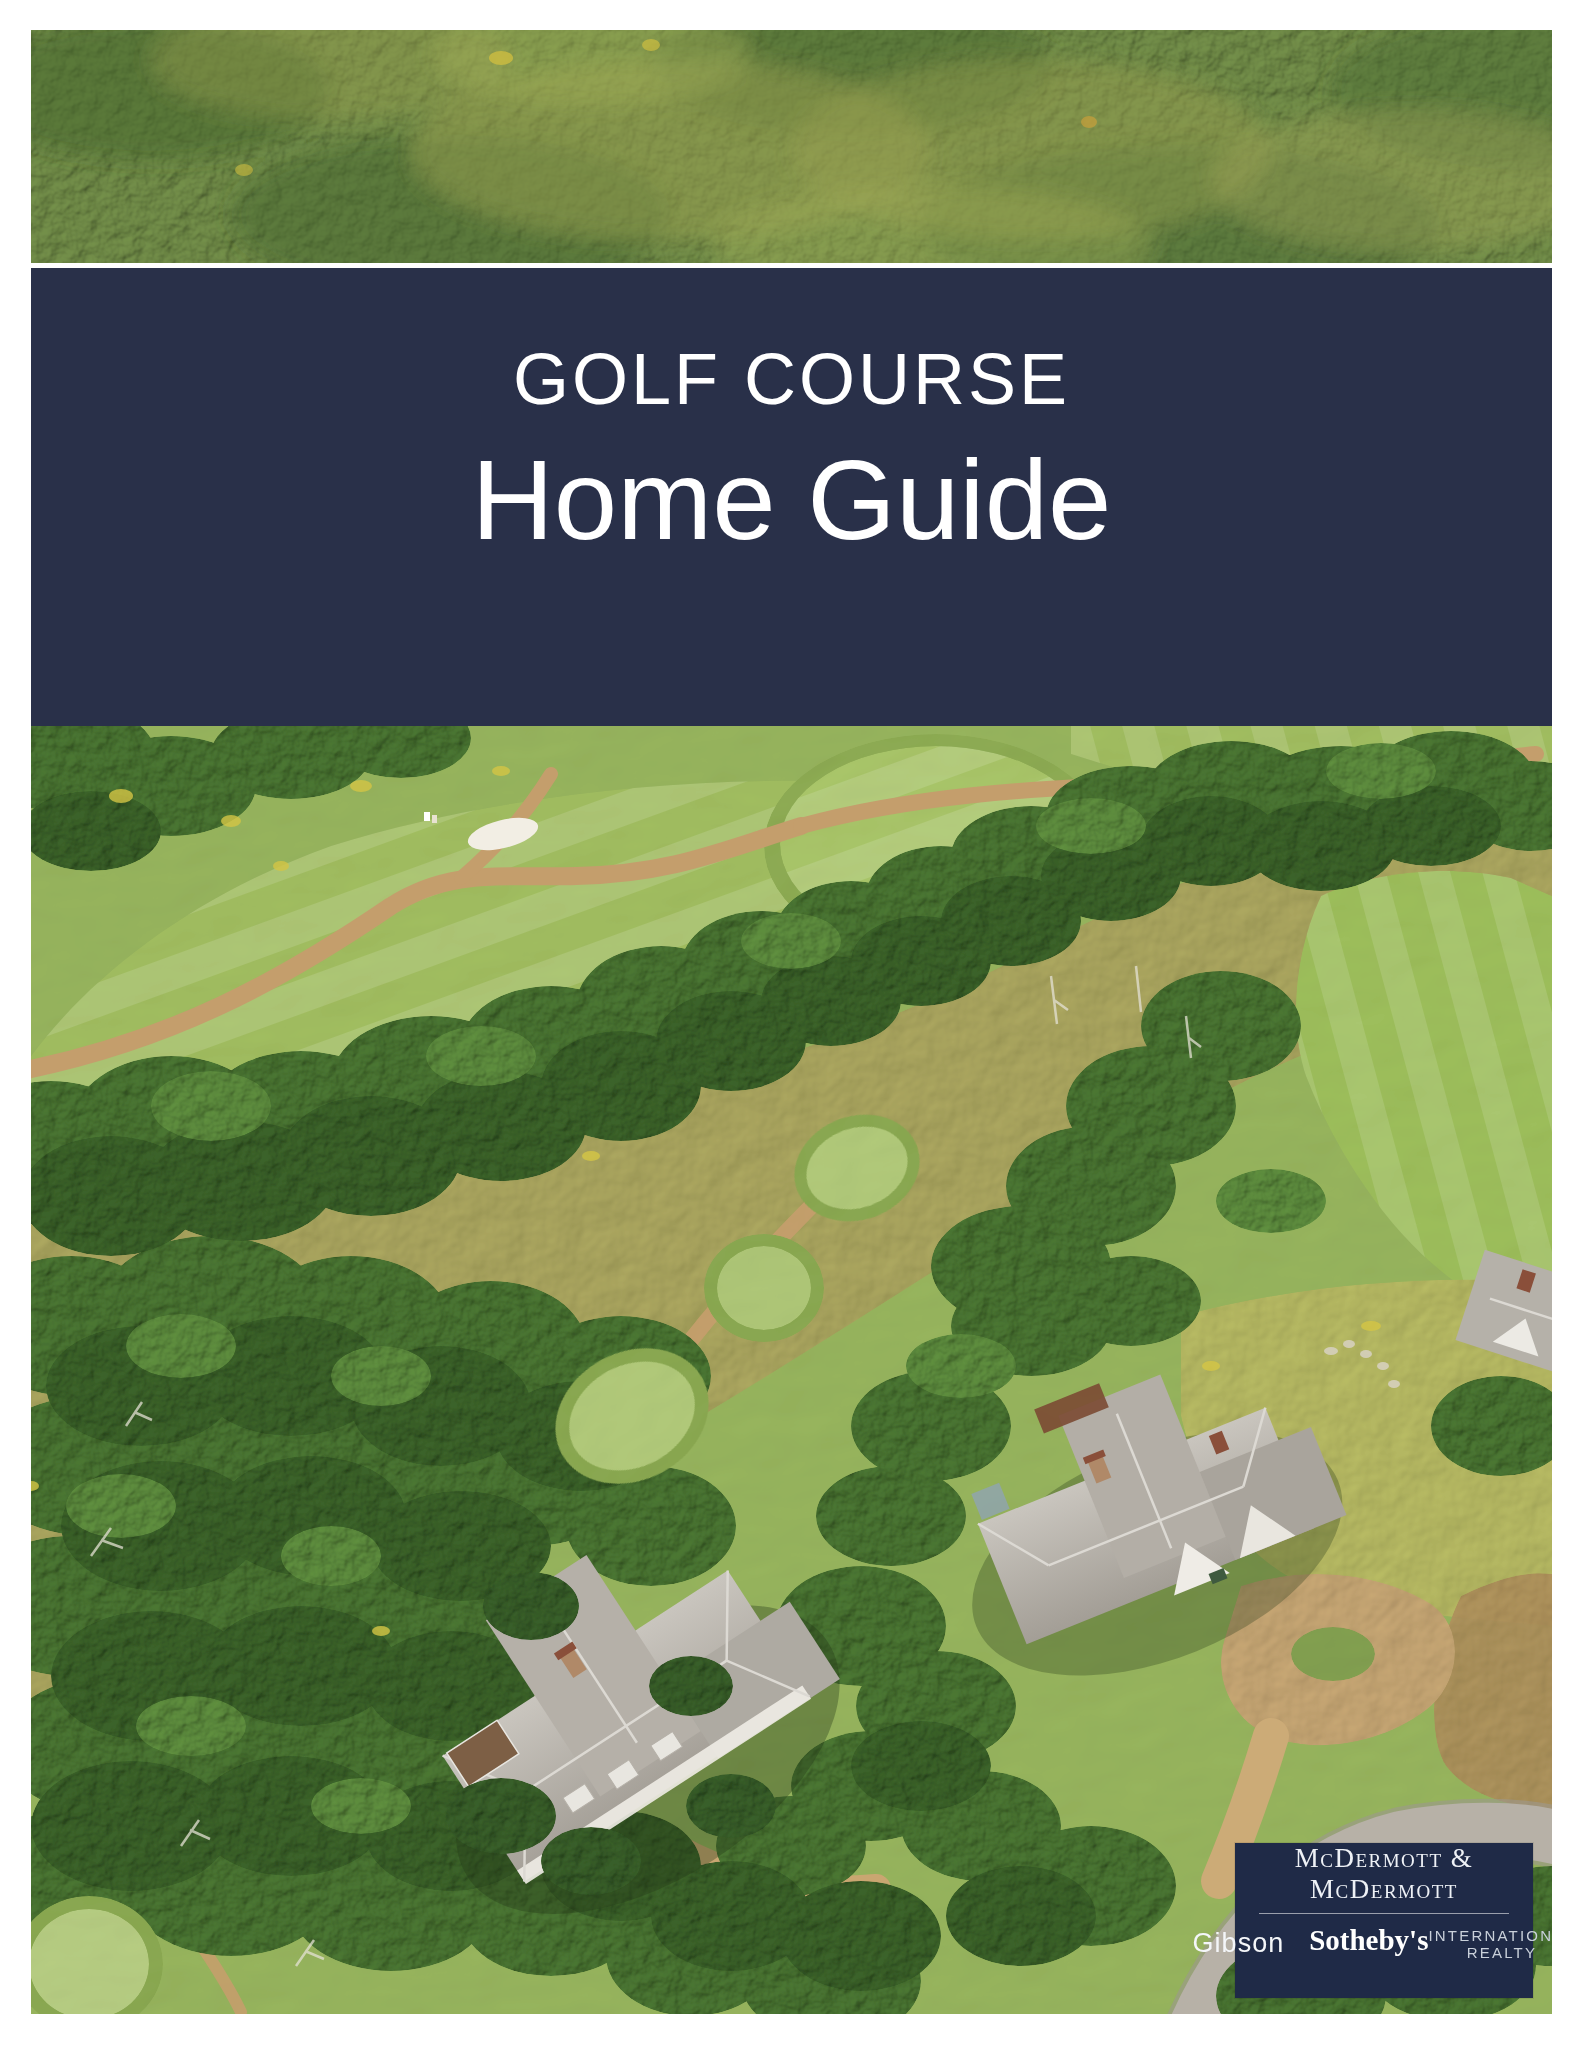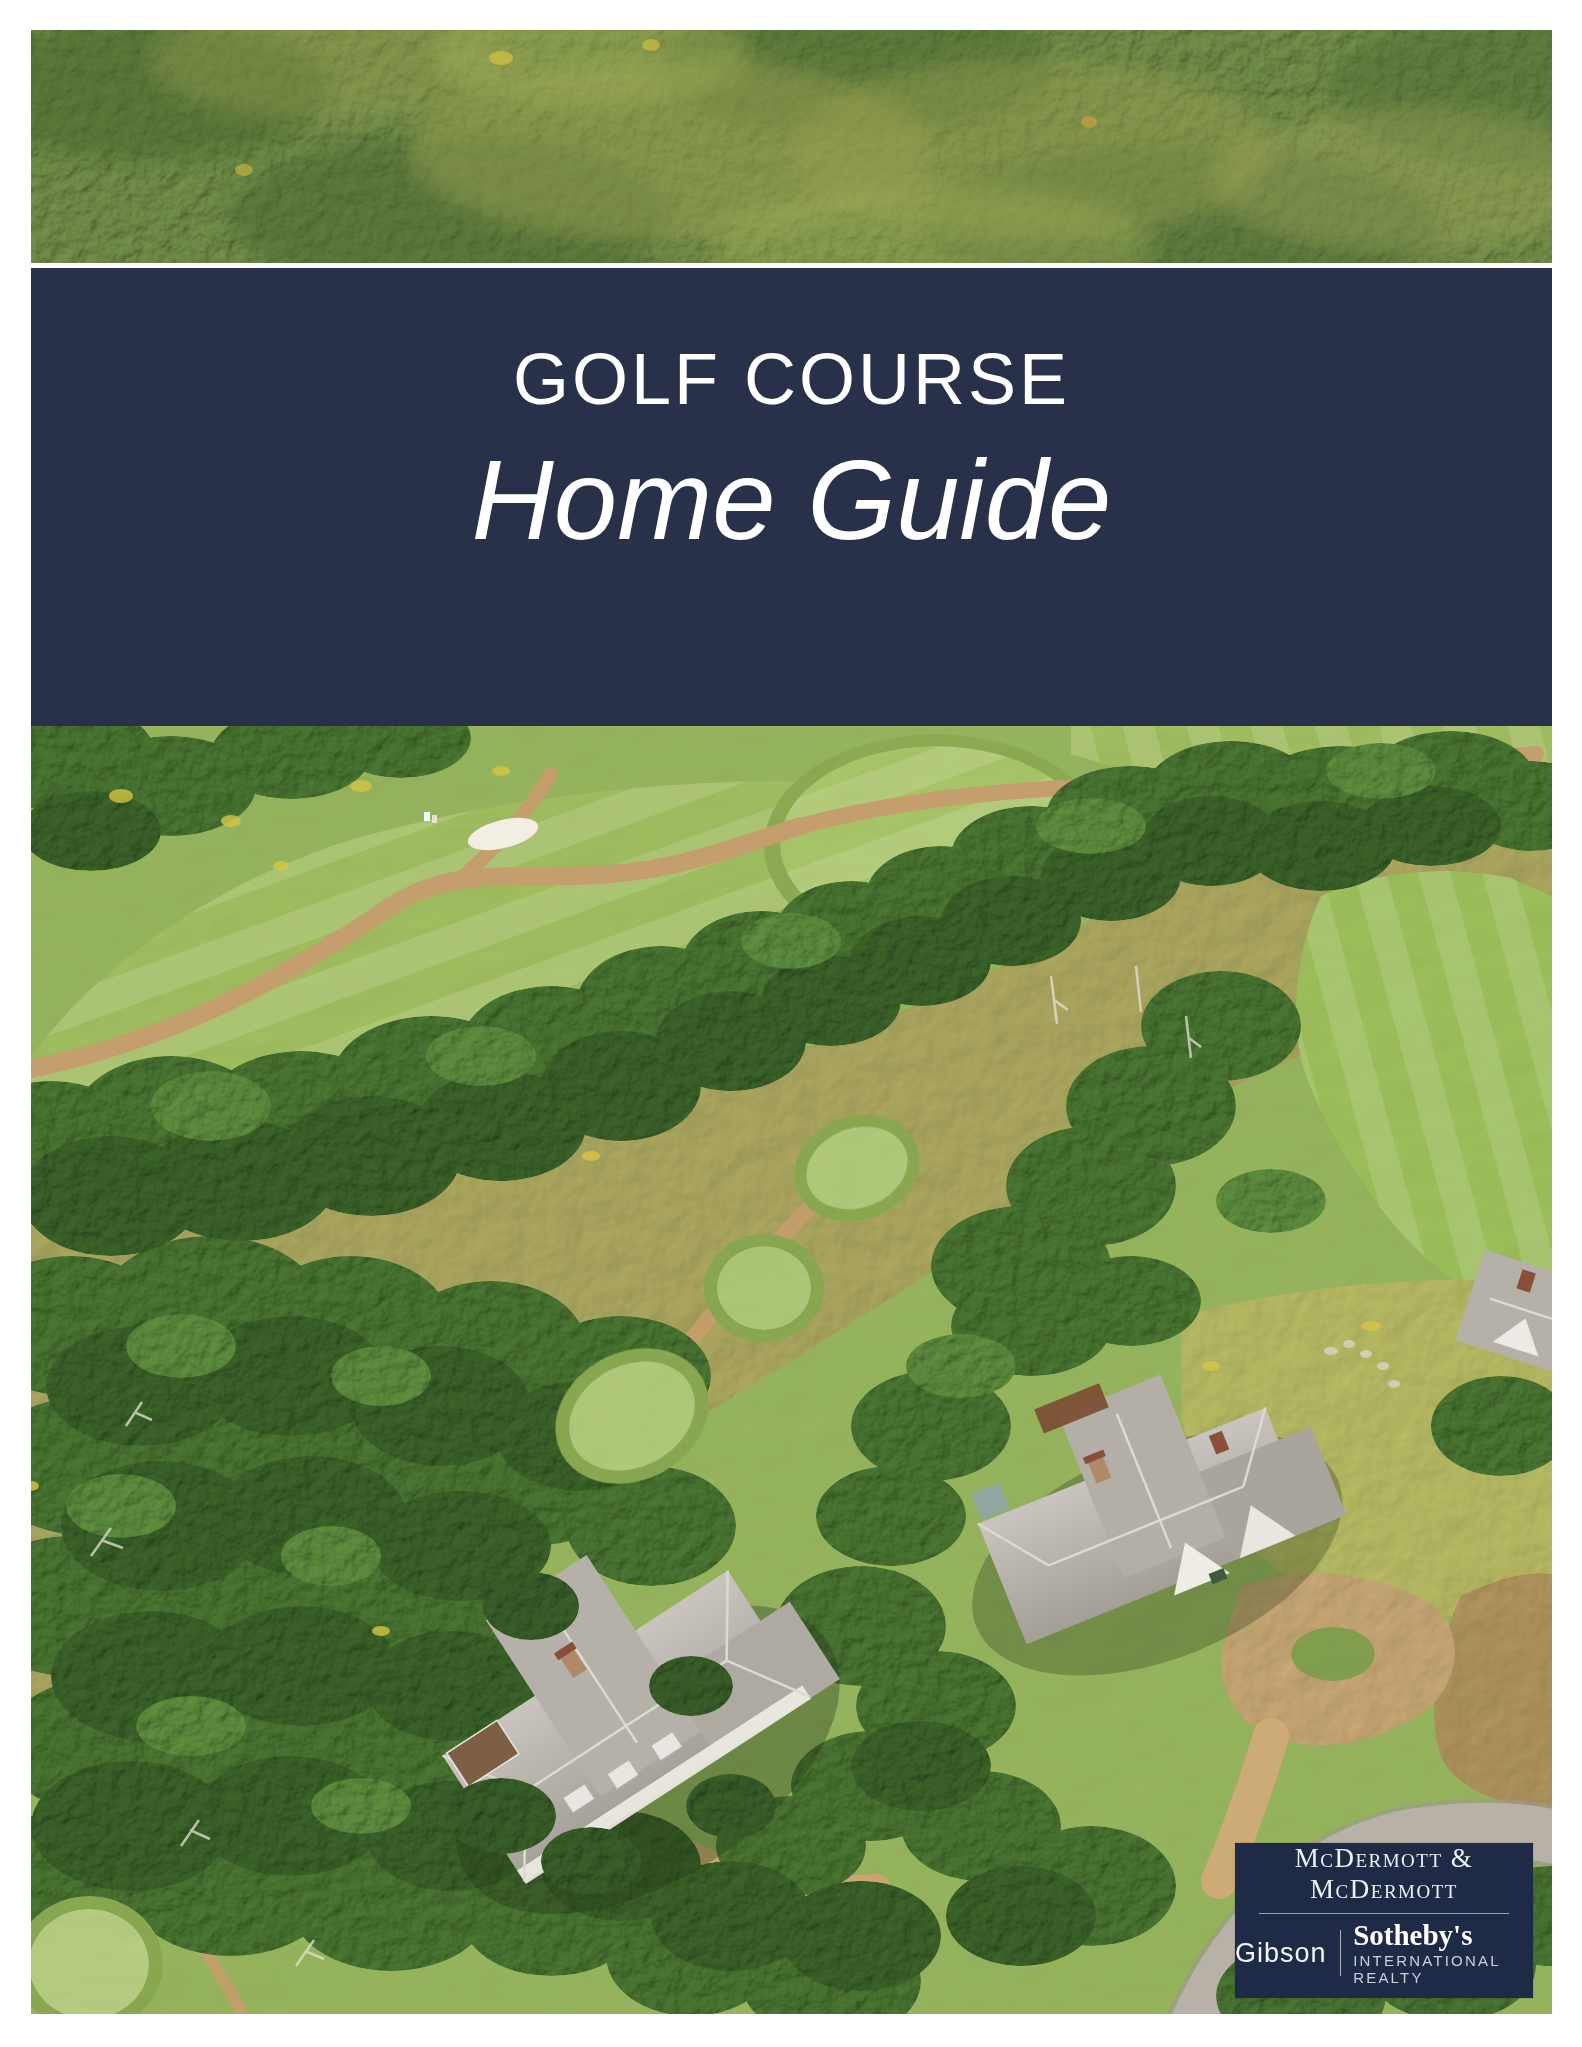--- a/index.html
+++ b/index.html
@@ -7,33 +7,33 @@
   .page{position:relative;width:1582px;height:2047px;background:#ffffff;}
 
   .photo{position:absolute;left:31px;width:1521px;overflow:hidden;background:#74904a;}
   .photo svg{display:block;width:100%;height:100%;}
   .photo-top{top:30px;height:233px;}
   .photo-main{top:726px;height:1288px;}
 
   .banner{position:absolute;left:31px;top:268px;width:1521px;height:578px;
           background:#293049;color:#ffffff;display:flex;flex-direction:column;align-items:center;}
   .kicker{margin-top:74px;font-size:72px;line-height:1.05;letter-spacing:3px;font-weight:400;}
-  .title{margin:22px 0 0 0;font-size:114px;line-height:1.05;font-weight:400;font-style:italic;}
+  .title{margin:22px 0 0 0;font-size:114px;line-height:1.05;font-weight:400;}
   .subtitle{margin-top:38px;font-size:40px;line-height:1.05;letter-spacing:0.5px;font-weight:400;}
 
   .logo-card{position:absolute;left:1204px;top:1117px;width:298px;height:155px;
              background:#1f2a47;color:#ffffff;box-sizing:border-box;text-align:center;
              box-shadow:0 0 0 1px rgba(0,0,0,0.08);}
   .logo-name{font-family:"Liberation Serif",serif;font-variant:small-caps;
              font-size:27px;line-height:31px;letter-spacing:1.5px;color:#eef1f6;}
   .logo-divider{height:1px;background:rgba(255,255,255,0.55);margin:8px 24px 6px 24px;}
   .logo-brands{display:flex;align-items:center;justify-content:center;}
   .gibson{font-size:27px;color:#f4f6f9;letter-spacing:1px;font-weight:400;}
   .vbar{display:inline-block;width:2px;height:46px;background:rgba(255,255,255,0.65);margin:0 12px 0 13px;}
-  .sothebys-block{display:inline-flex;flex-direction:column;align-items:flex-start;text-align:left;}
+  .sothebys-block{display:inline-flex;align-items:flex-start;text-align:center;}
   .sothebys{font-family:"Liberation Serif",serif;font-size:29px;font-weight:600;line-height:30px;color:#ffffff;}
   .tagline{font-size:15px;letter-spacing:2.2px;color:#c9d0da;margin-top:2px;}
 </style>
 </head>
 <body>
 
 <div class="page">
 
   <div class="photo photo-top">
     <svg viewBox="0 0 1521 233" preserveAspectRatio="none">

